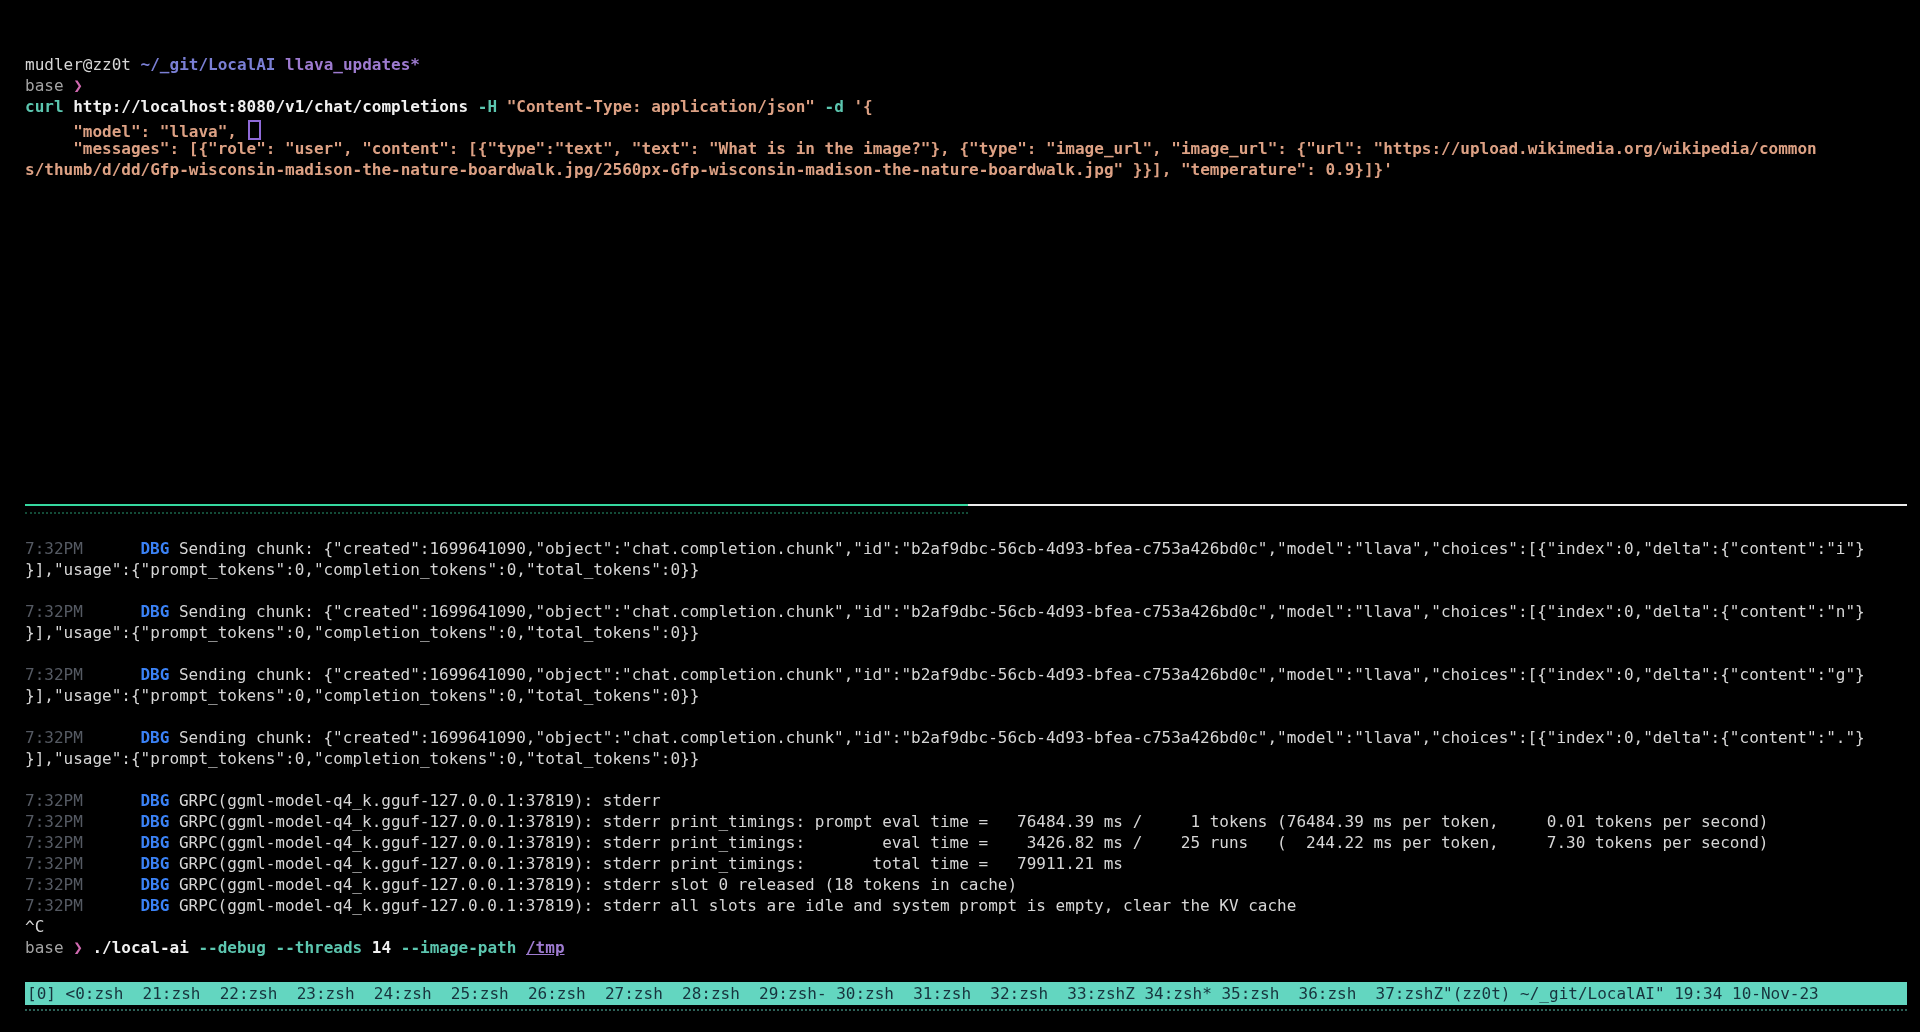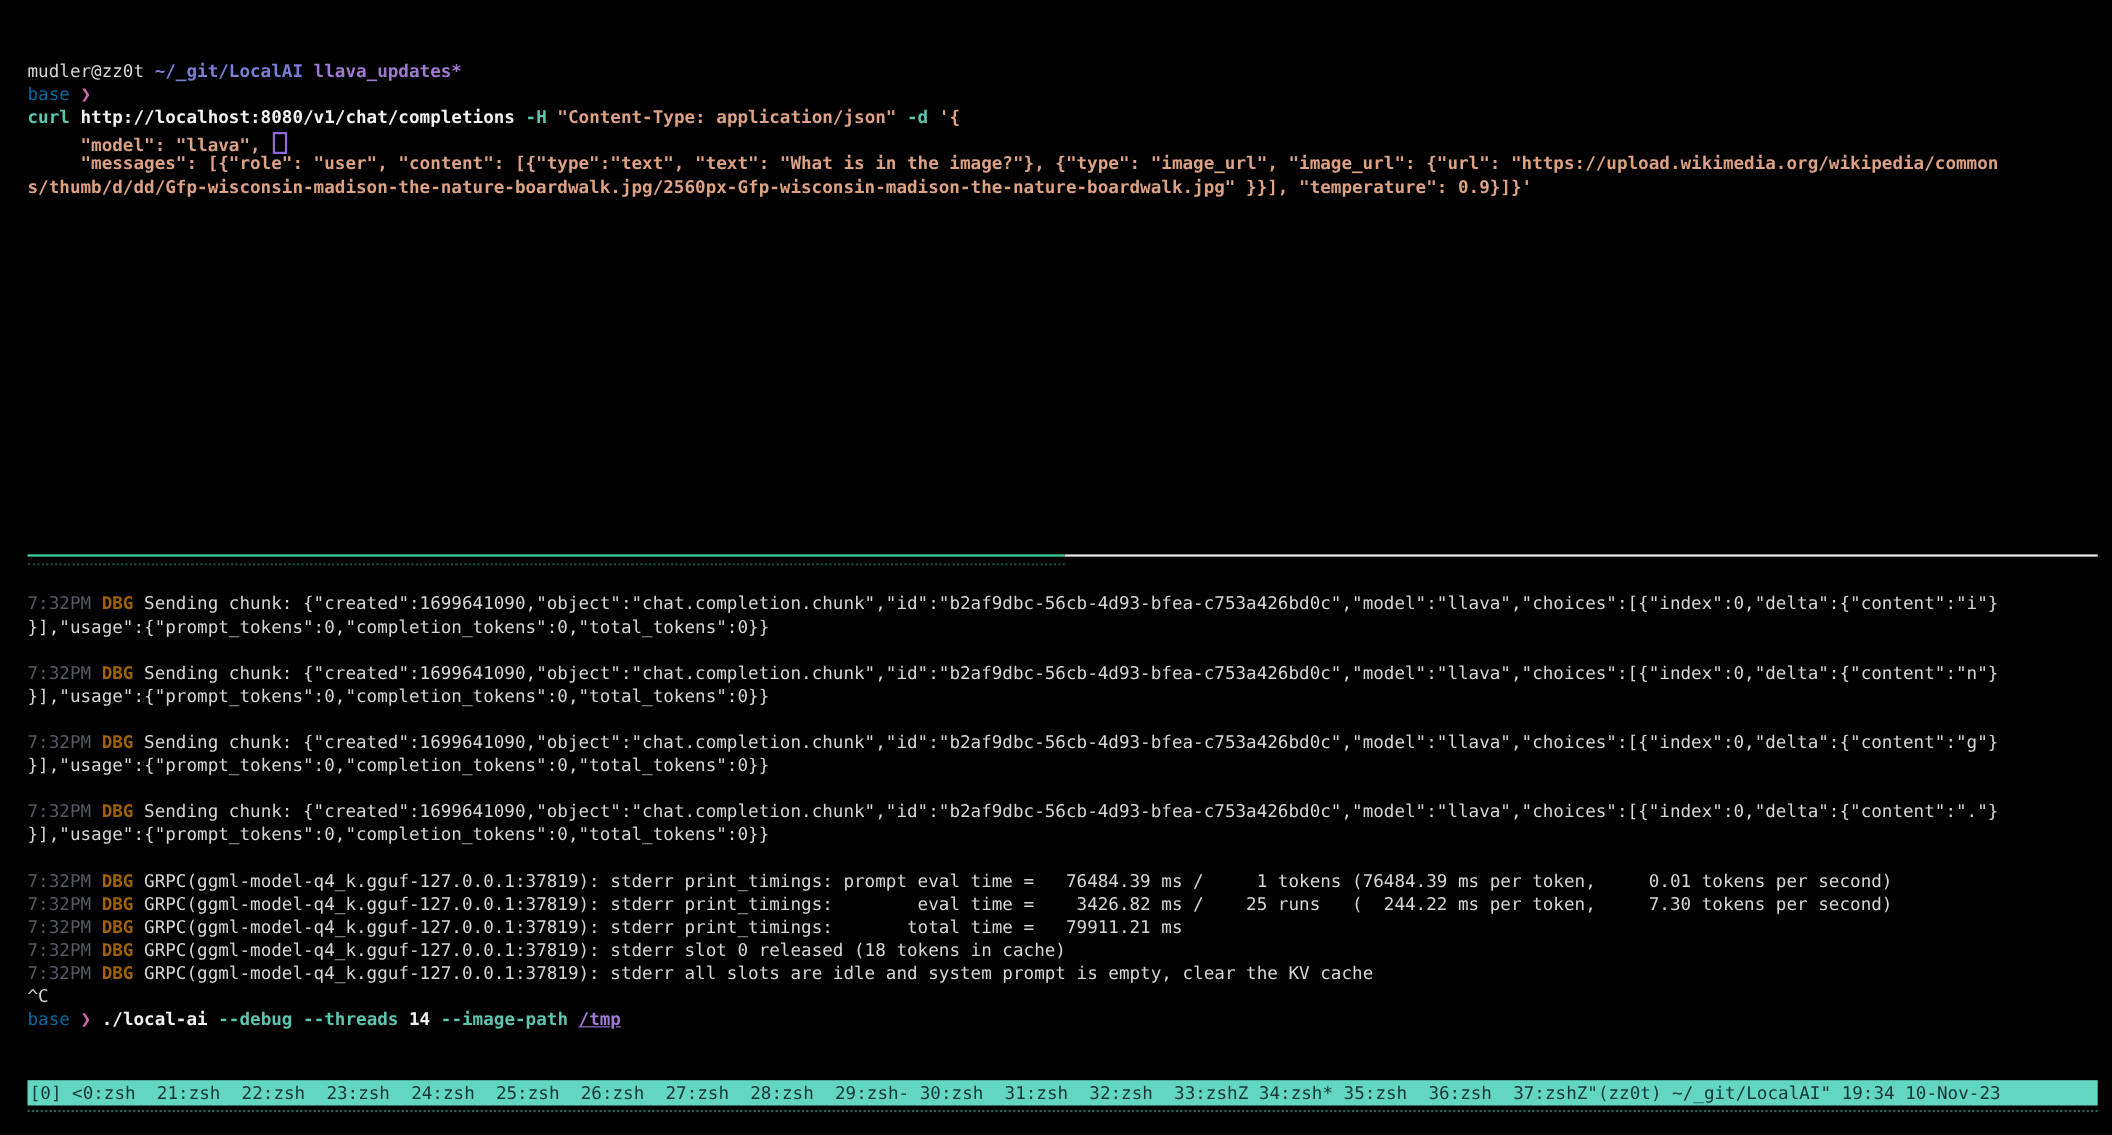--- a/index.html
+++ b/index.html
@@ -26,23 +26,23 @@
   .line span { white-space: pre; }
 
   
   .c-fg     { color: #d6d6d6; }
   .c-bold   { color: #f1f1f1; font-weight: bold; margin-top: 32px; }
   .c-orange { color: #dda184; font-weight: bold; }
   .c-teal   { color: #5cc6af; font-weight: bold; }
   .c-blue   { color: #7a7fd4; font-weight: bold; }
   .c-purple { color: #9e7bd0; font-weight: bold; }
   .c-pink   { color: #d06ab0; font-weight: bold; font-family: "DejaVu Sans Mono", "DejaVu Sans", monospace; }
-  .c-gray   { color: #0369a1; }
+  .c-gray   { color: #a3a3a3; }
   .c-dim    { color: #555a63; }
-  .c-red    { color: #a16207; font-weight: bold; }
+  .c-red    { color: #3b82f6; font-weight: bold; margin-left: 48px; }
   .c-time   { color: #cf8a66; font-weight: bold; }
   .c-link   { color: #9e7bd0; font-weight: bold; text-decoration: underline; }
   .c-cursor {
     display: inline-block;
     width: 9px;
     height: 16px;
     border: 2px solid #8f6ad8;
     transform: translateY(3px);
     margin-left: 1px;
   }
@@ -112,20 +112,21 @@
       <div class="line">&nbsp;</div>
       <div class="line"><span class="c-dim">7:32PM</span><span class="c-fg"> </span><span class="c-red">DBG</span><span class="c-fg"> Sending chunk: {"created":1699641090,"object":"chat.completion.chunk","id":"b2af9dbc-56cb-4d93-bfea-c753a426bd0c","model":"llava","choices":[{"index":0,"delta":{"content":"n"}</span></div>
       <div class="line"><span class="c-fg">}],"usage":{"prompt_tokens":0,"completion_tokens":0,"total_tokens":0}}</span></div>
       <div class="line">&nbsp;</div>
       <div class="line"><span class="c-dim">7:32PM</span><span class="c-fg"> </span><span class="c-red">DBG</span><span class="c-fg"> Sending chunk: {"created":1699641090,"object":"chat.completion.chunk","id":"b2af9dbc-56cb-4d93-bfea-c753a426bd0c","model":"llava","choices":[{"index":0,"delta":{"content":"g"}</span></div>
       <div class="line"><span class="c-fg">}],"usage":{"prompt_tokens":0,"completion_tokens":0,"total_tokens":0}}</span></div>
       <div class="line">&nbsp;</div>
       <div class="line"><span class="c-dim">7:32PM</span><span class="c-fg"> </span><span class="c-red">DBG</span><span class="c-fg"> Sending chunk: {"created":1699641090,"object":"chat.completion.chunk","id":"b2af9dbc-56cb-4d93-bfea-c753a426bd0c","model":"llava","choices":[{"index":0,"delta":{"content":"."}</span></div>
       <div class="line"><span class="c-fg">}],"usage":{"prompt_tokens":0,"completion_tokens":0,"total_tokens":0}}</span></div>
       <div class="line">&nbsp;</div>
+      <div class="line"><span class="c-dim">7:32PM</span><span class="c-fg"> </span><span class="c-red">DBG</span><span class="c-fg"> GRPC(ggml-model-q4_k.gguf-127.0.0.1:37819): stderr</span></div>
       <div class="line"><span class="c-dim">7:32PM</span><span class="c-fg"> </span><span class="c-red">DBG</span><span class="c-fg"> GRPC(ggml-model-q4_k.gguf-127.0.0.1:37819): stderr print_timings: prompt eval time =   76484.39 ms /     1 tokens (76484.39 ms per token,     0.01 tokens per second)</span></div>
       <div class="line"><span class="c-dim">7:32PM</span><span class="c-fg"> </span><span class="c-red">DBG</span><span class="c-fg"> GRPC(ggml-model-q4_k.gguf-127.0.0.1:37819): stderr print_timings:        eval time =    3426.82 ms /    25 runs   (  244.22 ms per token,     7.30 tokens per second)</span></div>
       <div class="line"><span class="c-dim">7:32PM</span><span class="c-fg"> </span><span class="c-red">DBG</span><span class="c-fg"> GRPC(ggml-model-q4_k.gguf-127.0.0.1:37819): stderr print_timings:       total time =   79911.21 ms</span></div>
       <div class="line"><span class="c-dim">7:32PM</span><span class="c-fg"> </span><span class="c-red">DBG</span><span class="c-fg"> GRPC(ggml-model-q4_k.gguf-127.0.0.1:37819): stderr slot 0 released (18 tokens in cache)</span></div>
       <div class="line"><span class="c-dim">7:32PM</span><span class="c-fg"> </span><span class="c-red">DBG</span><span class="c-fg"> GRPC(ggml-model-q4_k.gguf-127.0.0.1:37819): stderr all slots are idle and system prompt is empty, clear the KV cache</span></div>
       <div class="line"><span class="c-fg">^C</span></div>
       <div class="line"><span class="c-gray">base </span><span class="c-pink">❯</span><span class="c-fg"> </span><span class="c-bold">./local-ai</span><span class="c-fg"> </span><span class="c-teal">--debug</span><span class="c-fg"> </span><span class="c-teal">--threads</span><span class="c-fg"> </span><span class="c-bold">14</span><span class="c-fg"> </span><span class="c-teal">--image-path</span><span class="c-fg"> </span><span class="c-link">/tmp</span></div>
     </div>
 
   <div id="status-bar"><span>[0] </span><span>&lt;0:zsh  </span><span>21:zsh  </span><span>22:zsh  </span><span>23:zsh  </span><span>24:zsh  </span><span>25:zsh  </span><span>26:zsh  </span><span>27:zsh  </span><span>28:zsh  </span><span>29:zsh- </span><span>30:zsh  </span><span>31:zsh  </span><span>32:zsh  </span><span>33:zshZ </span><span>34:zsh* </span><span>35:zsh  </span><span>36:zsh  </span><span>37:zshZ</span><span>"(zz0t) ~/_git/LocalAI" 19:34 10-Nov-23</span></div>

